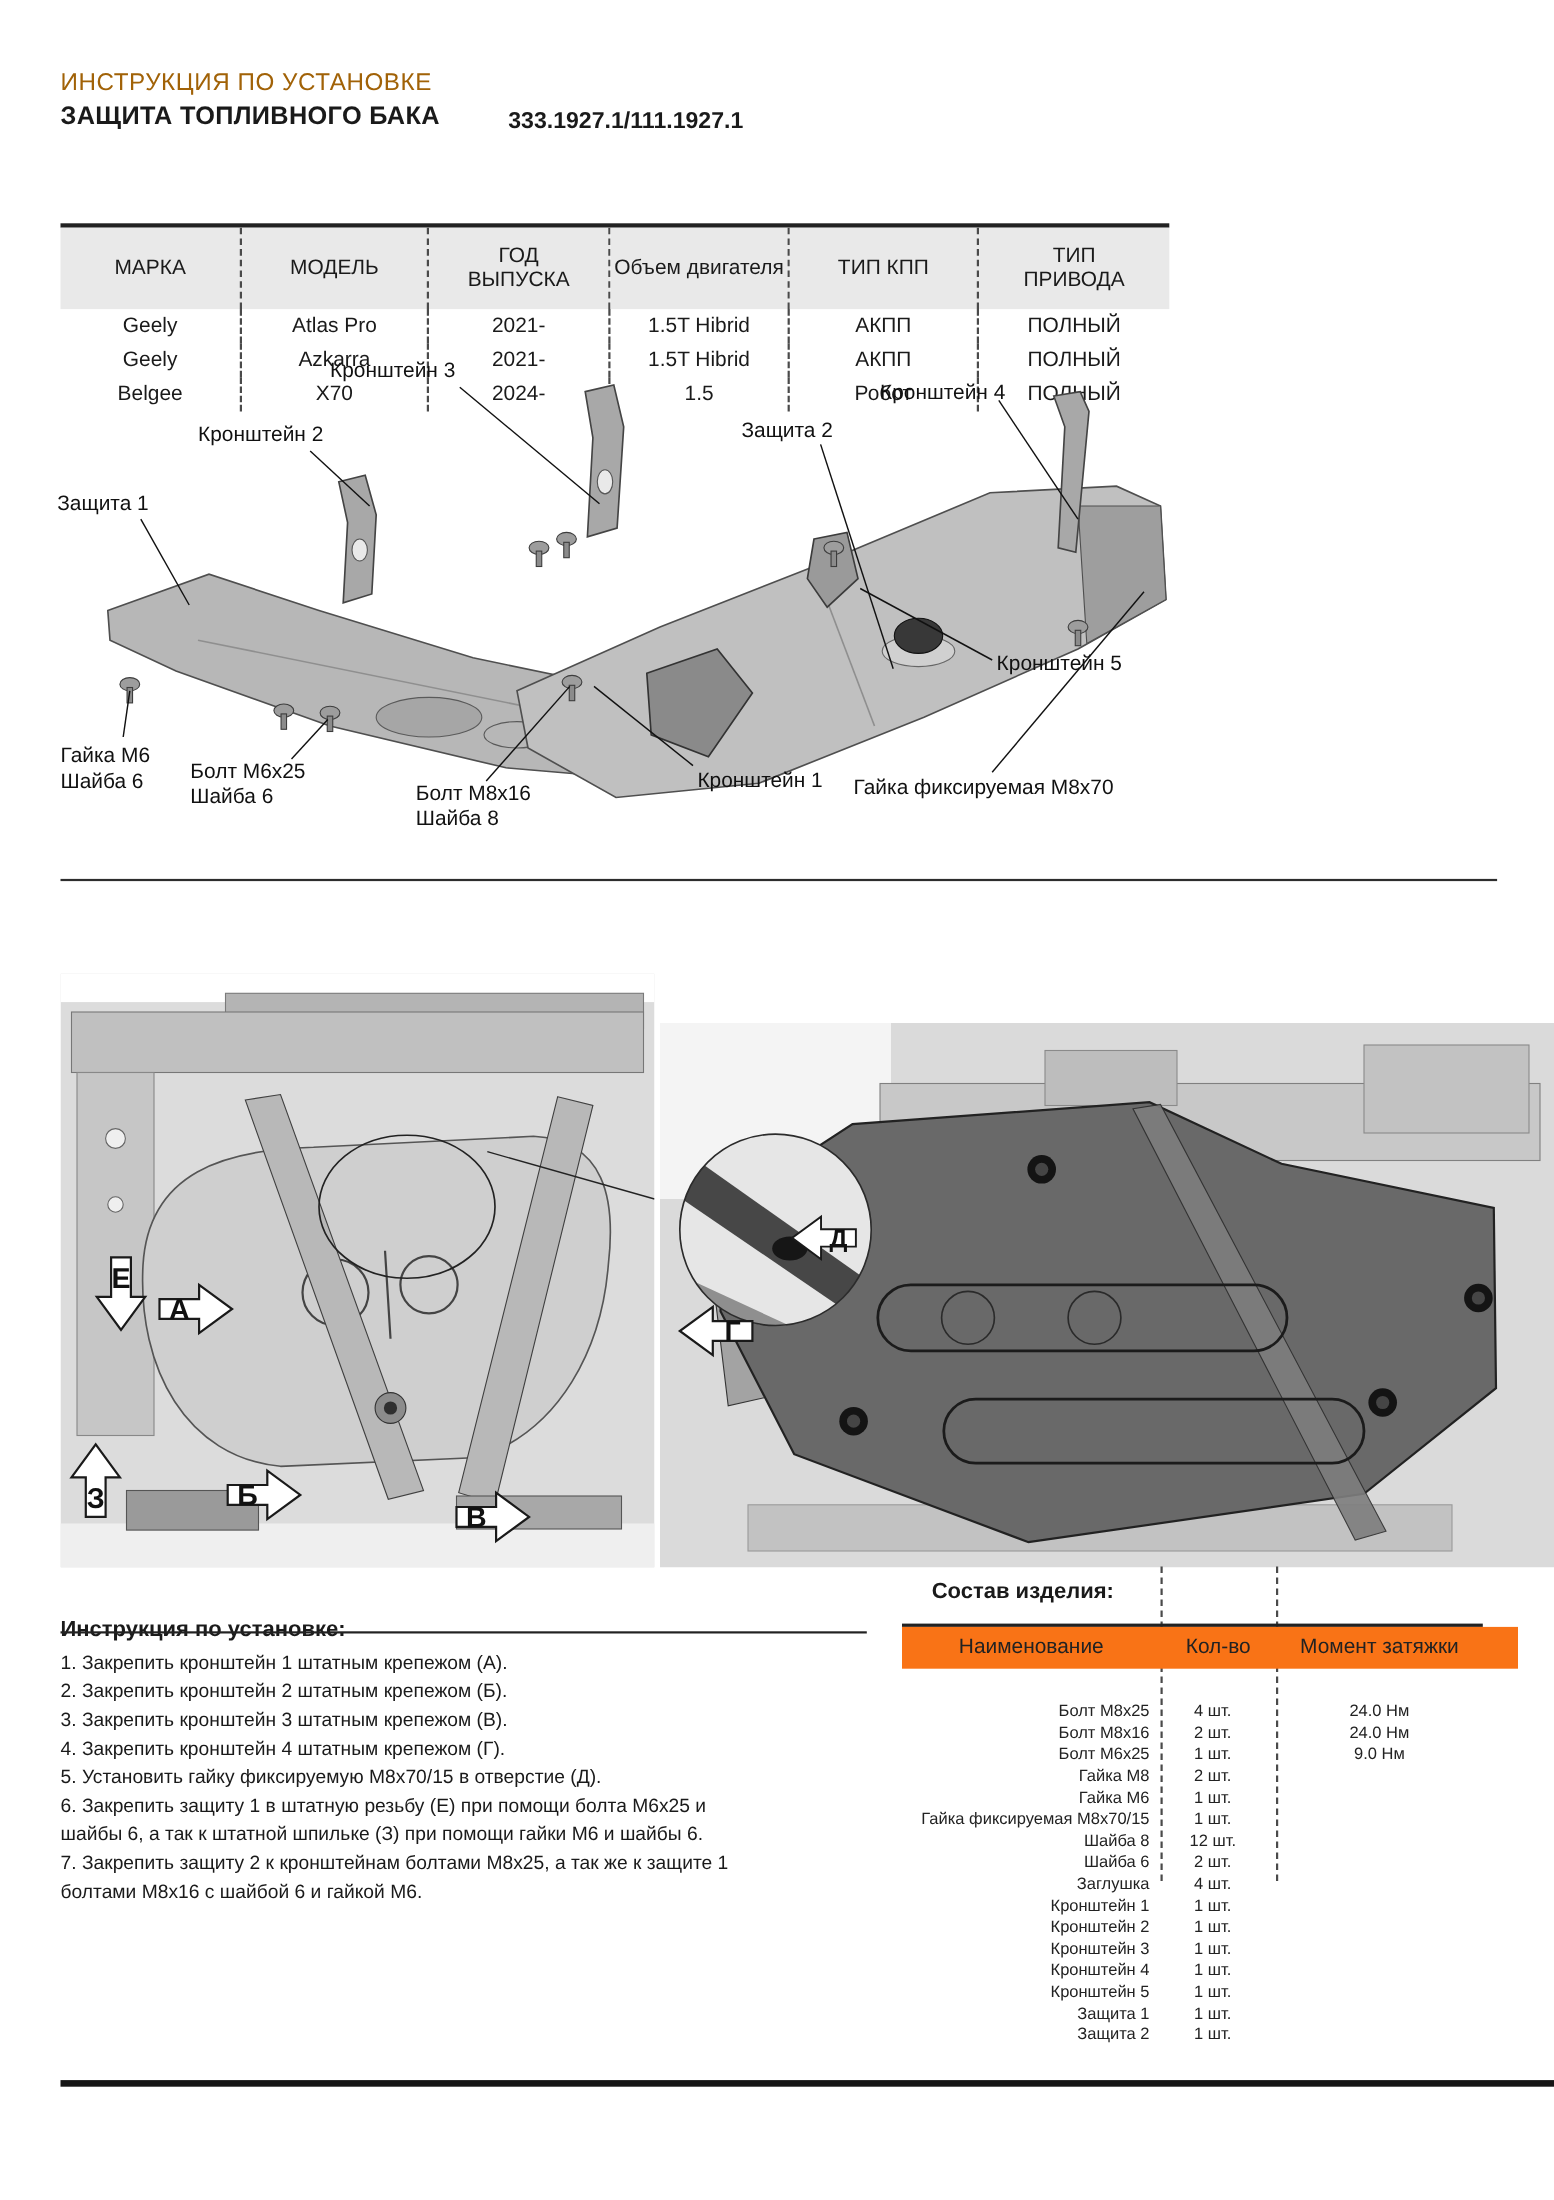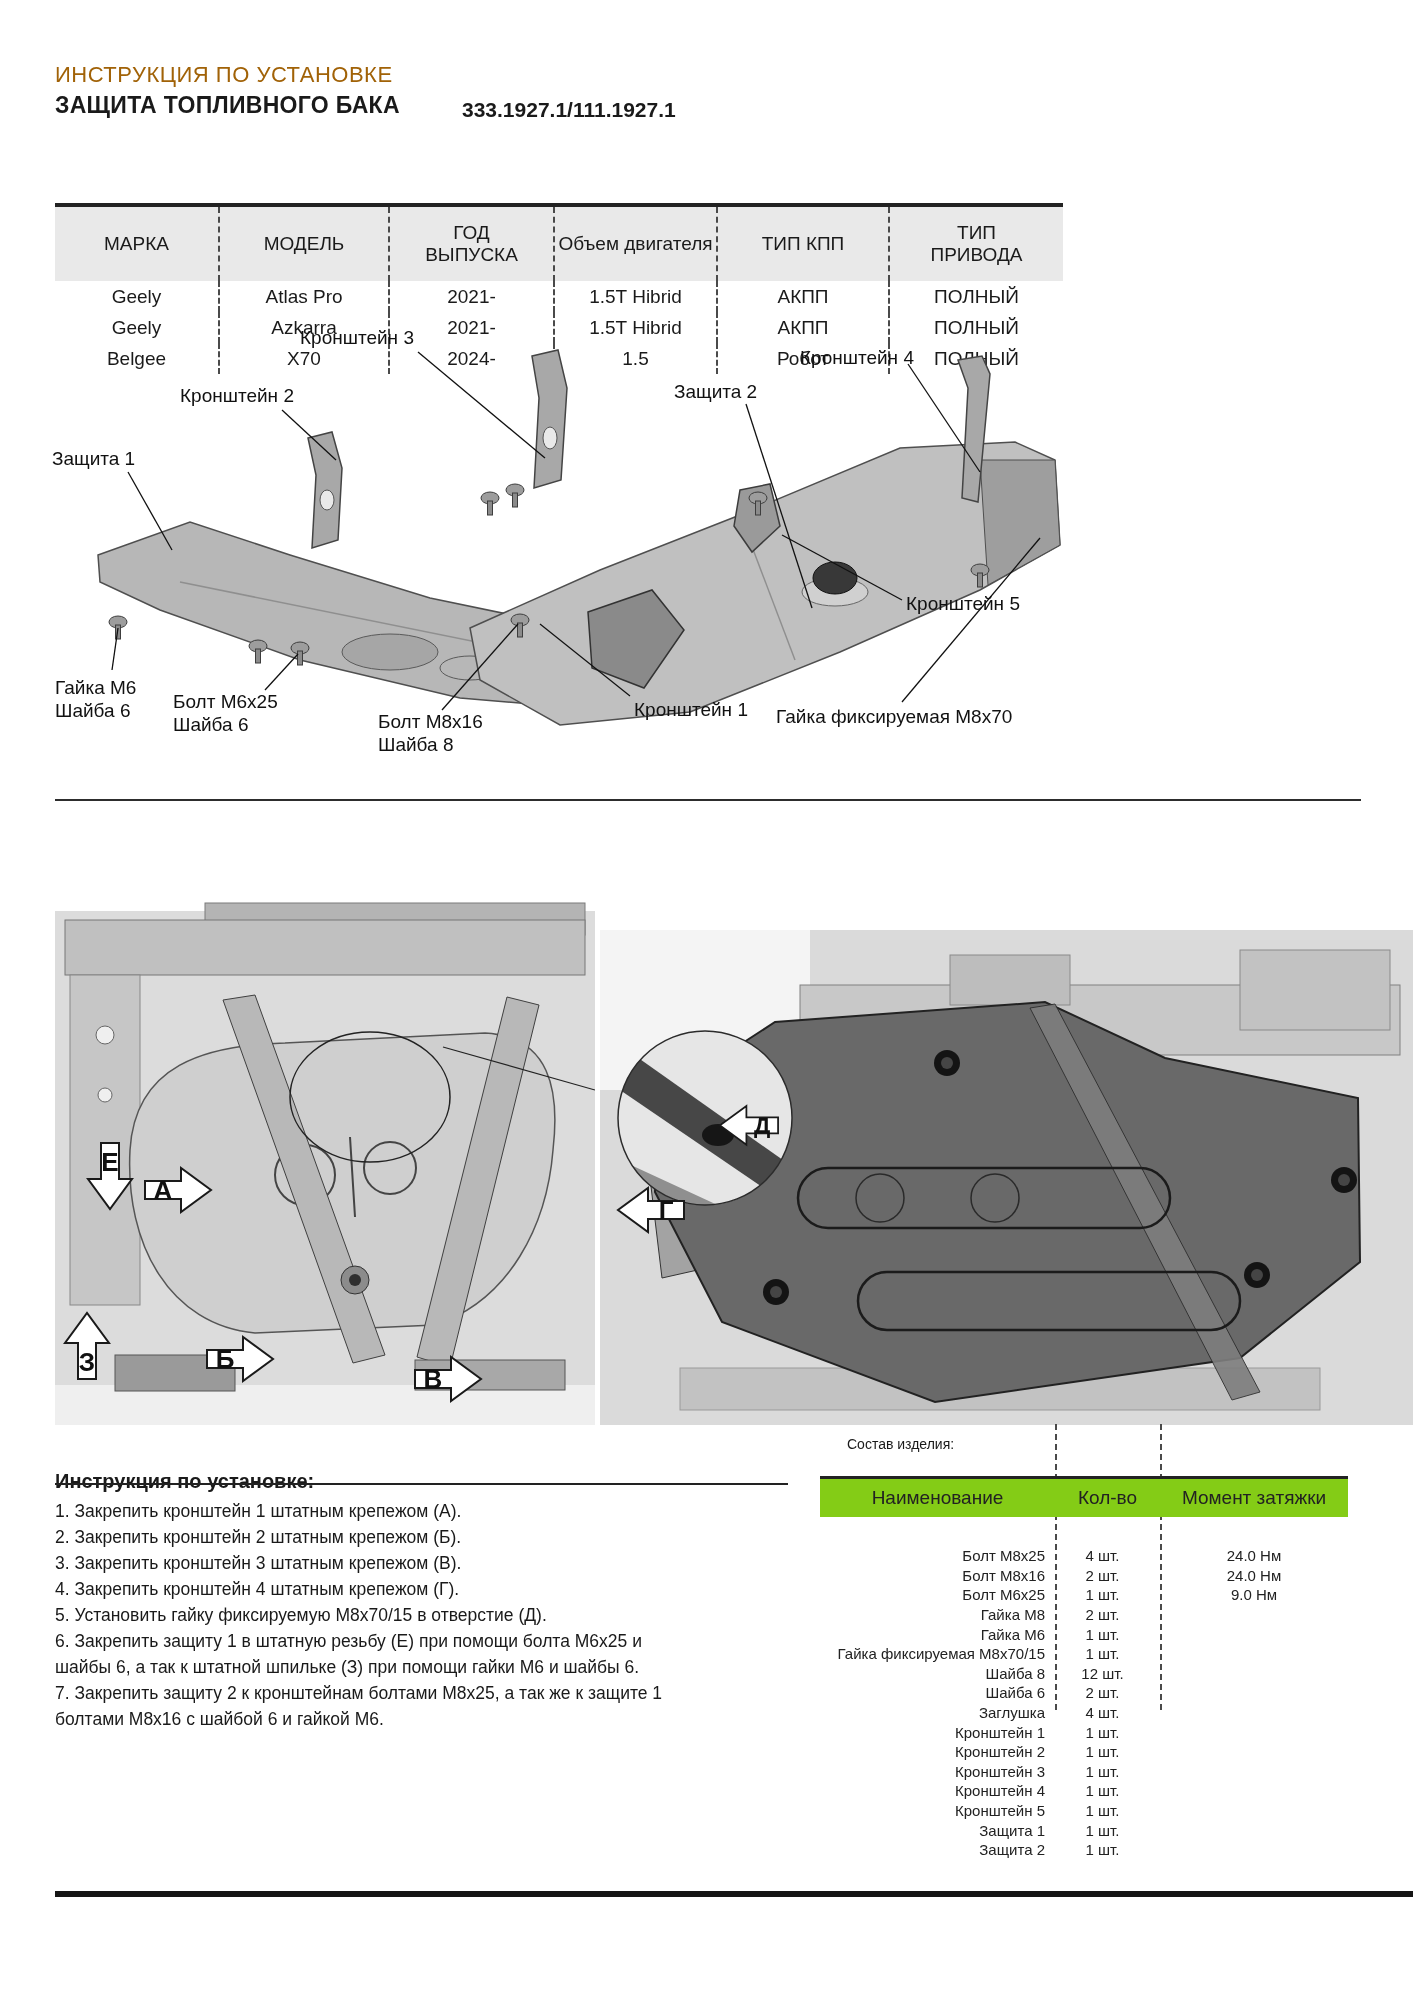--- a/index.html
+++ b/index.html
@@ -27,23 +27,23 @@
   .mid-line{position:absolute;left:55px;top:799px;width:1306px;height:2px;background:#2d2d2d;}
   .bottom-line{position:absolute;left:55px;top:1891px;width:1358px;height:6px;background:#151515;}
 
   
   .instr-title{position:absolute;left:55px;top:1458px;font-size:20px;font-weight:bold;margin-top:12px;}
   .instr-underline{position:absolute;left:55px;top:1483px;width:733px;height:2px;background:#222;}
   .instr-list{position:absolute;left:55px;top:1498px;width:612px;font-size:17.5px;line-height:26px;}
   .instr-list p{margin:0;}
 
   
-  .parts-title{position:absolute;left:847px;top:1436px;font-size:14px;font-weight:normal;}
+  .parts-title{position:absolute;left:847px;top:1436px;font-size:20px;font-weight:bold;}
   .parts-topline{position:absolute;left:820px;top:1476px;width:528px;height:3px;background:#222;}
-  .parts-head{position:absolute;left:820px;top:1479px;width:528px;height:38px;background:#84cc16;}
+  .parts-head{position:absolute;left:820px;top:1479px;width:528px;height:38px;background:#f97316;padding-left:32px;}
   .ph-cell{position:absolute;top:0;height:38px;display:flex;align-items:center;justify-content:center;
            font-size:19px;color:#222;}
   .ph-name{left:0;width:235px;}
   .ph-qty{left:235px;width:105px;}
   .ph-torque{left:340px;width:188px;}
   .dashv{position:absolute;top:1424px;height:286px;border-left:2px dashed #4a4a4a;width:0;}
   .dashv1{left:1055px;}
   .dashv2{left:1160px;}
   .parts-rows{position:absolute;left:700px;top:1526px;width:648px;font-size:15px;color:#222;margin-top:20px;}
   .p-row{display:flex;height:19.6px;align-items:center;}

